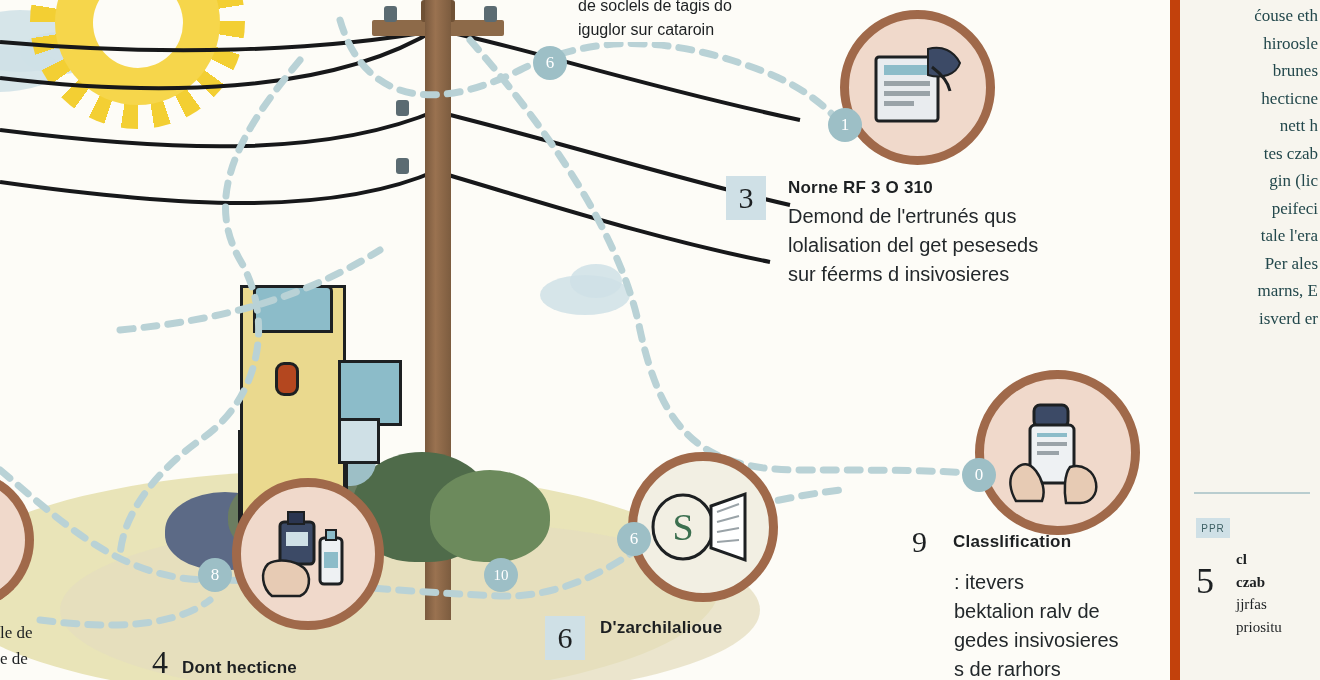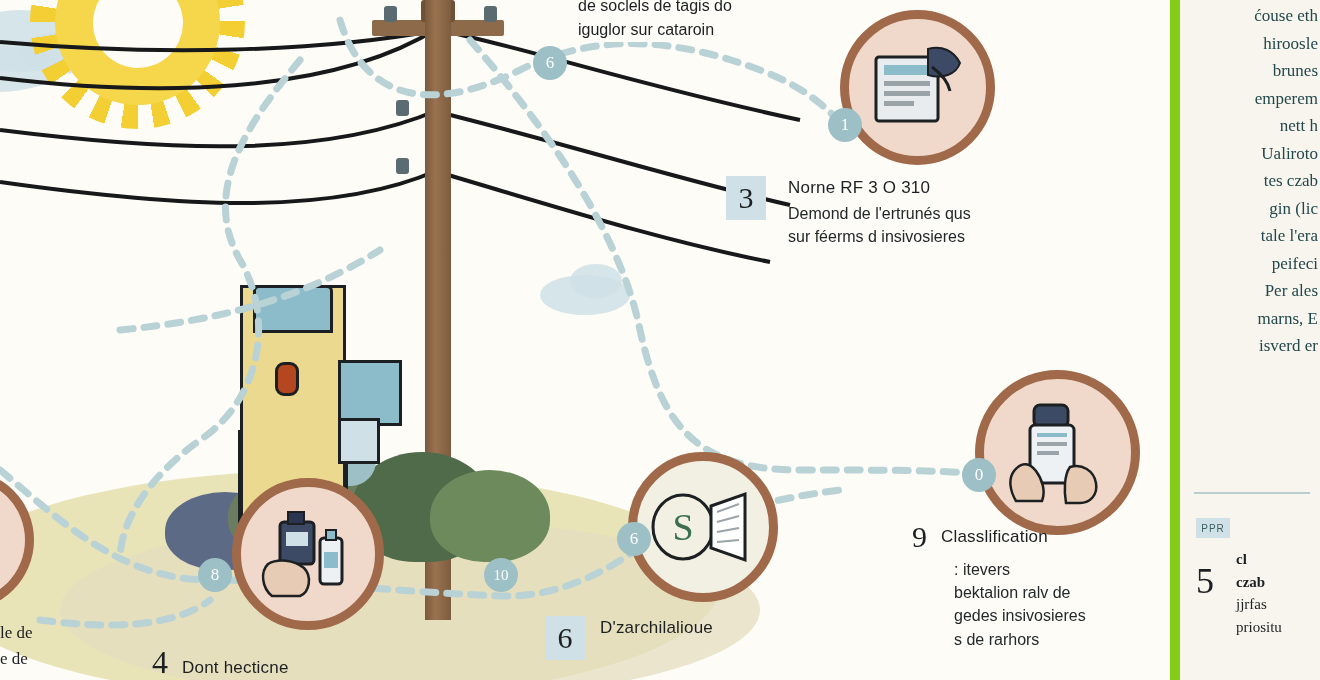--- a/index.html
+++ b/index.html
@@ -207,46 +207,46 @@
     display: flex;
     align-items: center;
     justify-content: center;
   }
 
   .steptext {
     position: absolute;
     color: #1d2022;
   }
   .steptext .t-title {
-    font-weight: normal;
+    font-weight: bold;
     font-size: 17px;
     margin-bottom: 4px;
     letter-spacing: .2px;
   }
   .steptext .t-body {
-    font-size: 16px;
+    font-size: 20px;
     line-height: 1.45;
     color: #23282b;
   }
 
   
   .callout {
     position: absolute;
     background: #fdfcf7;
     color: #1d2022;
     font-size: 16px;
     line-height: 1.5;
   }
 
   
   .rightpanel {
     position: absolute;
     right: 0; top: 0;
     width: 150px; height: 680px;
-    background: #84cc16;
+    background: #c2410c;
   }
   .rp-inner {
     position: absolute;
     left: 10px; top: 0;
     width: 140px; height: 680px;
     background: #f7f5ee;
   }
   .rp-text {
     position: absolute;
     left: 6px; top: 2px;
@@ -449,28 +449,29 @@
     <div>iguglor sur cataroin</div>
   </div>
 
   <div class="stepnum" style="left:726px; top:176px;">
     <span>3</span>
   </div>
   <div class="steptext" style="left:788px; top:178px; width:340px;">
     <div class="t-title">Norne RF 3 O 310</div>
     <div class="t-body">
       <div>Demond de l'ertrunés qus</div>
+      <div>lolalisation del get peseseds</div>
       <div>sur féerms d insivosieres</div>
     </div>
   </div>
 
   <div class="steptext" style="left:912px; top:520px; width:250px;">
     <div style="display:flex; align-items:center; gap:14px;">
       <div style="font-size:30px; font-family:'Liberation Serif',serif;">9</div>
-      <div class="t-title" style="margin:0;">Classlification</div>
+      <div class="t-title" style="margin:12px;">Classlification</div>
     </div>
     <div class="t-body" style="margin-top:4px; padding-left:42px;">
       <div>: itevers</div>
       <div>bektalion ralv de</div>
       <div>gedes insivosieres</div>
       <div>s de rarhors</div>
     </div>
   </div>
 
   <div class="steptext" style="left:152px; top:644px; width:300px;">
@@ -491,27 +492,26 @@
     <div>le de</div>
     <div>e de</div>
   </div>
 
   <div class="rightpanel">
     <div class="rp-inner">
       <div class="rp-text">
         <div>ćouse eth</div>
         <div>hiroosle</div>
         <div>brunes</div>
-        <div>emperem</div>
+        <div>hecticne</div>
         <div>nett h</div>
-        <div>Ualiroto</div>
         <div>tes czab</div>
         <div>gin (lic</div>
+        <div>peifeci</div>
         <div>tale l'era</div>
-        <div>peifeci</div>
         <div>Per ales</div>
         <div>marns, E</div>
         <div>isverd er</div>
       </div>
       <div class="rp-divider"></div>
       <div class="rp-tag">
         <span>PPR</span>
       </div>
       <div class="rp-bignum">5</div>
       <div class="rp-lines">

